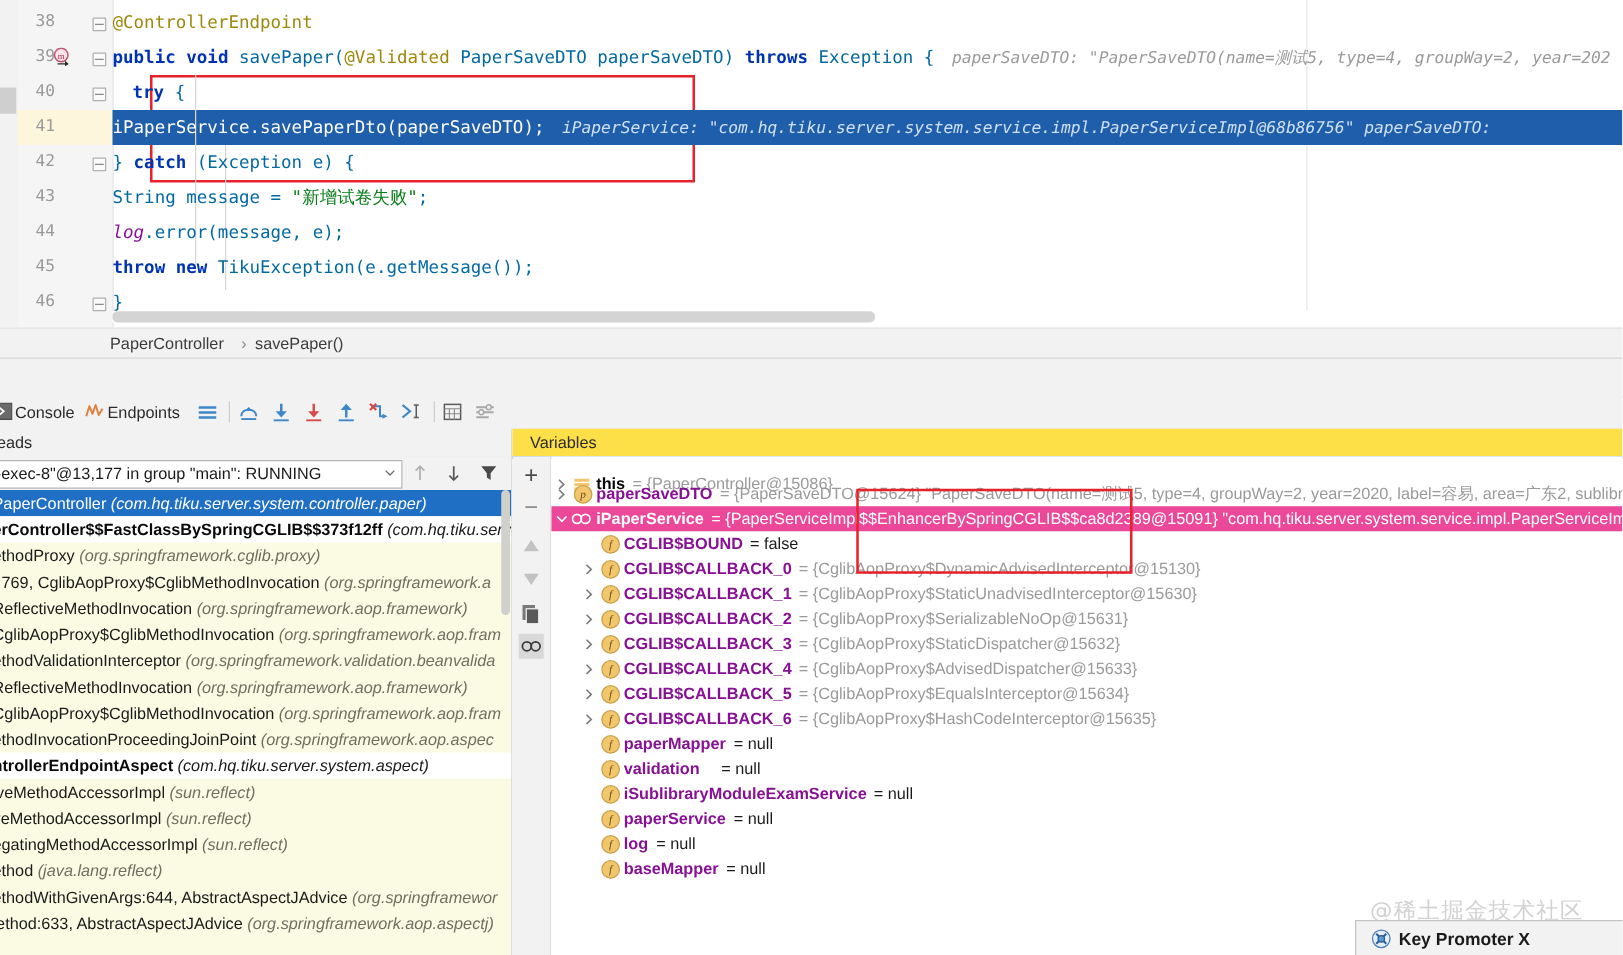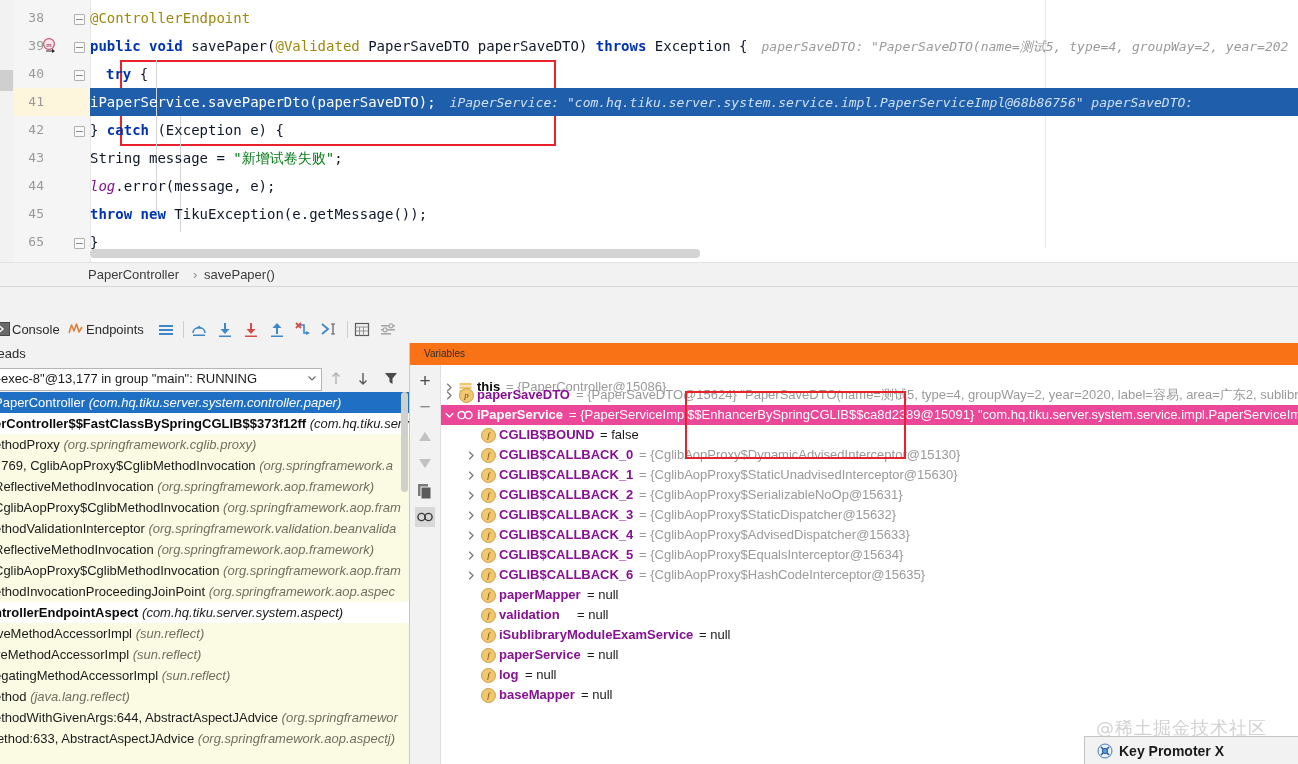--- a/index.html
+++ b/index.html
@@ -54,21 +54,21 @@
     position: absolute; left: 90px; right: 0; height: 28px;
     background: #1f5eaa;
   }
   .hl-gutter {
     position: absolute; left: 14px; width: 76px; height: 28px; background: #fdf6dd;
   }
   .kw  { color: #0033b3; font-weight: 700; }
   .anno{ color: #9e880d; }
   .str { color: #067d17; }
   .fld { color: #871094; font-style: italic; }
-  .punct { color: #0f172a; }
+  .punct { color: #0369a1; }
   .hint {
     color: #9a9a9a; font-style: italic; font-family: "DejaVu Sans Mono", monospace;
     font-size: 13px;
   }
   .guideline {
     position: absolute; left: 1045px; top: 0; width: 1px; height: 248px;
     background: #e8e8e8;
   }
   .indentguide {
     position: absolute; width: 1px; background: #d6d6d6;
@@ -171,22 +171,22 @@
     background: #d0d0cc; border-radius: 4px;
   }
 
   
   #vars-panel {
     position: absolute; left: 410px; top: 343px; width: 888px; height: 421px;
     background: #ffffff;
   }
   #vars-header {
     position: absolute; left: 0; top: 0; width: 888px; height: 22px;
-    background: #f97316; border-bottom: 2px solid #3b82f6;
-    font-size: 10px; color: #2b2b2b; line-height: 22px;
+    background: #fde047; border-bottom: 2px solid #3b82f6;
+    font-size: 13px; color: #2b2b2b; line-height: 22px;
   }
   #vars-header .lbl { position: absolute; left: 14px; }
   #vars-sidebar {
     position: absolute; left: 0; top: 22px; width: 30px; height: 399px;
     background: #f2f2f2; border-right: 1px solid #e0e0e0;
   }
   .vsb-btn { position: absolute; left: 5px; width: 20px; height: 20px; }
   #vars-tree {
     position: absolute; left: 31px; top: 22px; width: 857px; height: 399px;
     background: #ffffff; overflow: hidden;
@@ -276,21 +276,21 @@
       <div class="ln" style="top: 60px;">40</div>
       <div class="foldmark" style="top: 70px;"></div>
       <div class="hl-gutter" style="top: 88px;"></div>
       <div class="hl-row" style="top: 88px;"></div>
       <div class="ln" style="top: 88px;">41</div>
       <div class="ln" style="top: 116px;">42</div>
       <div class="foldmark" style="top: 126px;"></div>
       <div class="ln" style="top: 144px;">43</div>
       <div class="ln" style="top: 172px;">44</div>
       <div class="ln" style="top: 200px;">45</div>
-      <div class="ln" style="top: 228px;">65</div>
+      <div class="ln" style="top: 228px;">46</div>
       <div class="foldmark" style="top: 238px;"></div>
       <div class="indentguide" style="left: 156px; top: 60px; height: 152px;"></div>
       <div class="indentguide" style="left: 180px; top: 116px; height: 116px;"></div>
     </div>
 
   <div id="breadcrumbs">
     <span class="bc" style="left:88px">PaperController</span>
     <span class="bc" style="left:193px;color:#8a8a8a">›</span>
     <span class="bc" style="left:204px">savePaper()</span>
   </div>

